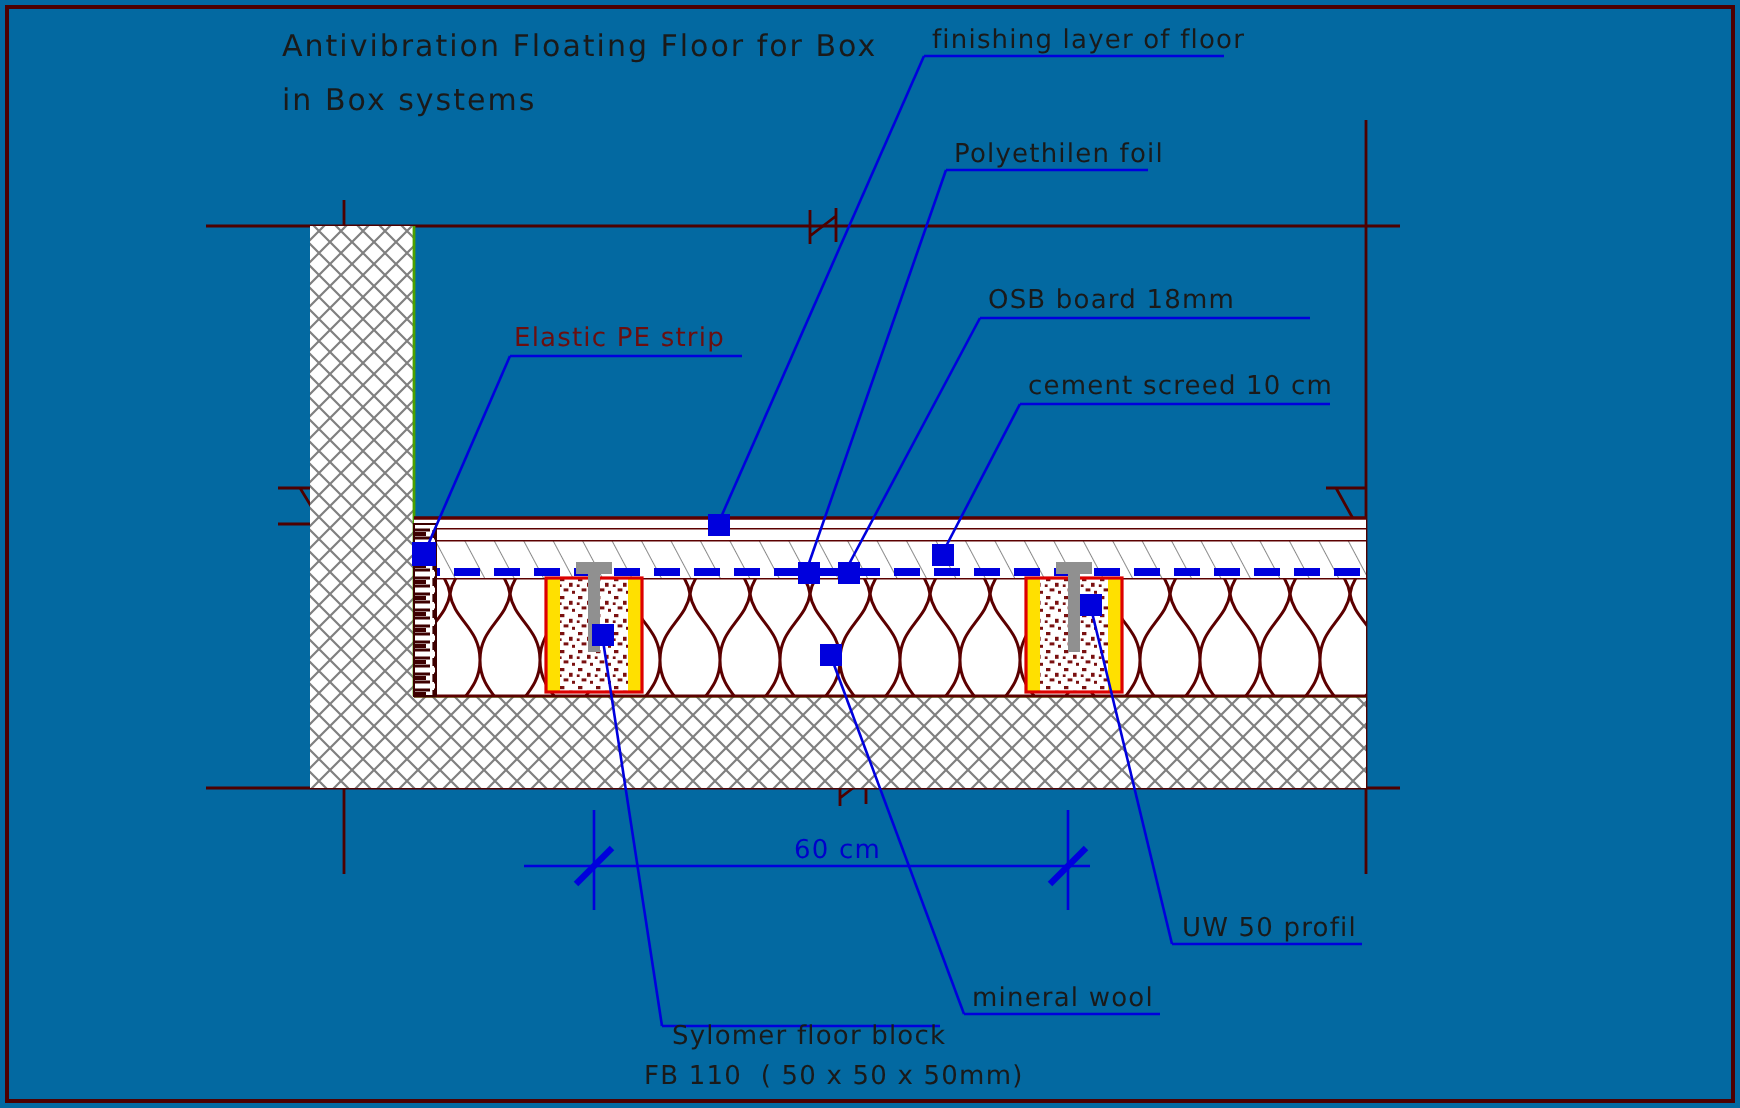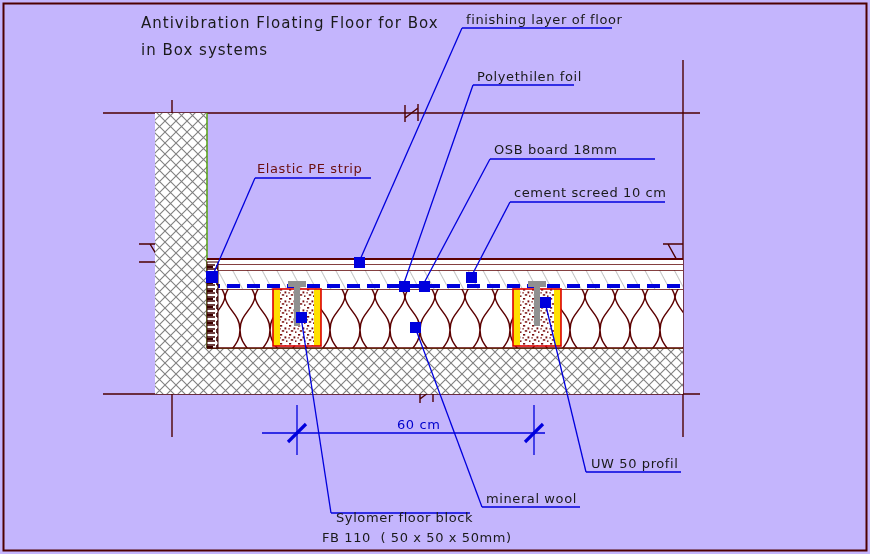--- a/index.html
+++ b/index.html
@@ -7,21 +7,21 @@
     padding: 0;
     background: #ffffff;
   }
   body {
     font-family: "DejaVu Sans", sans-serif;
   }
   #drawing-root {
     position: relative;
     width: 870px;
     height: 554px;
-    background: #c4b5fd;
+    background: #0369a1;
     overflow: hidden;
   }
   svg#cad {
     display: block;
     width: 870px;
     height: 554px;
   }
   .cad-text {
     font-family: "DejaVu Sans", sans-serif;
     font-size: 13px;

